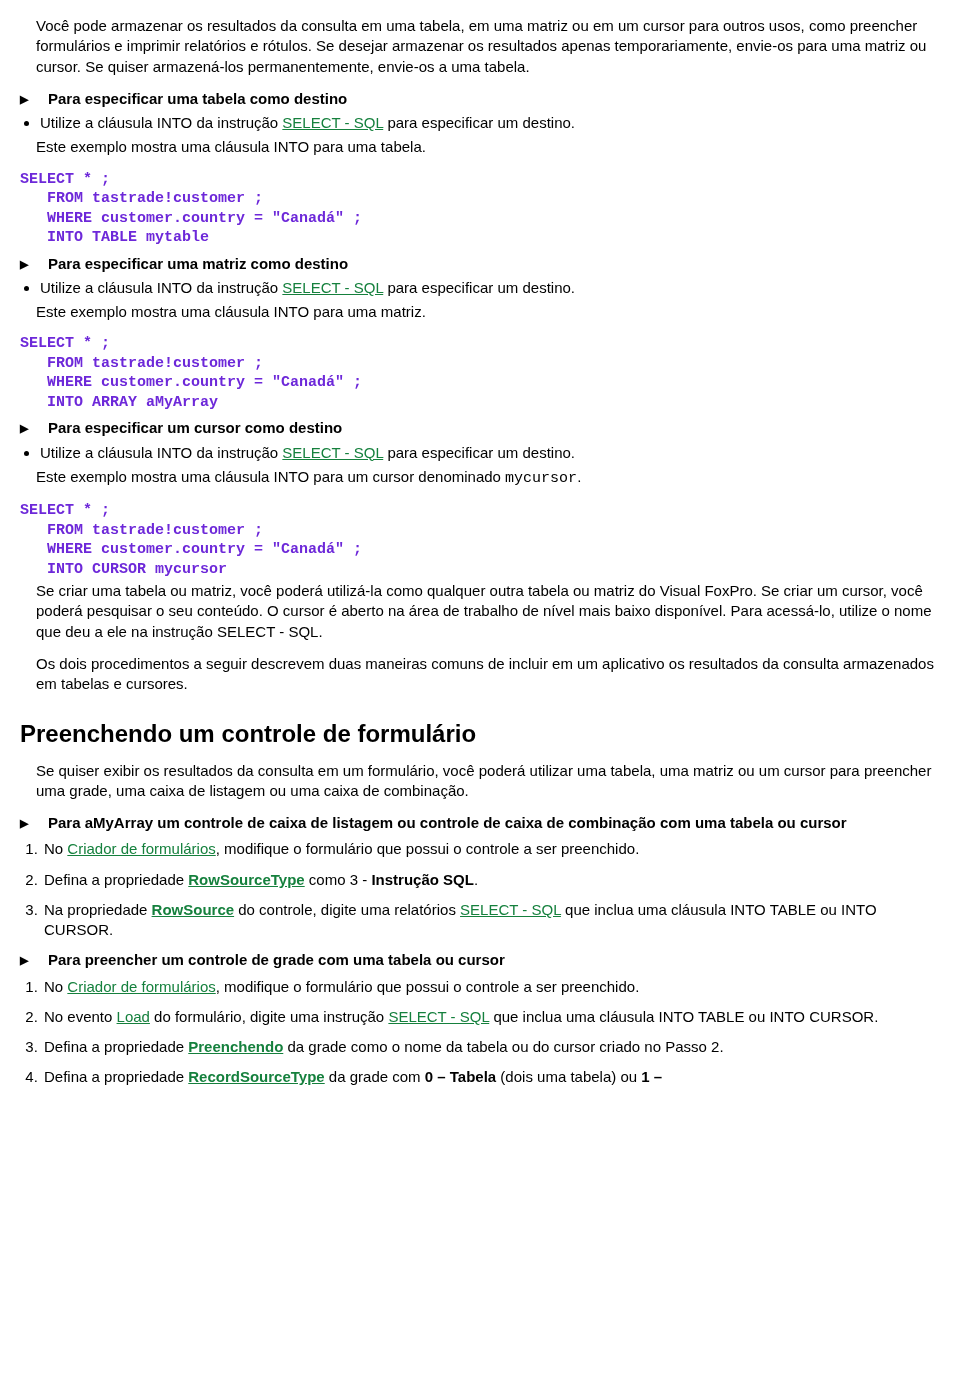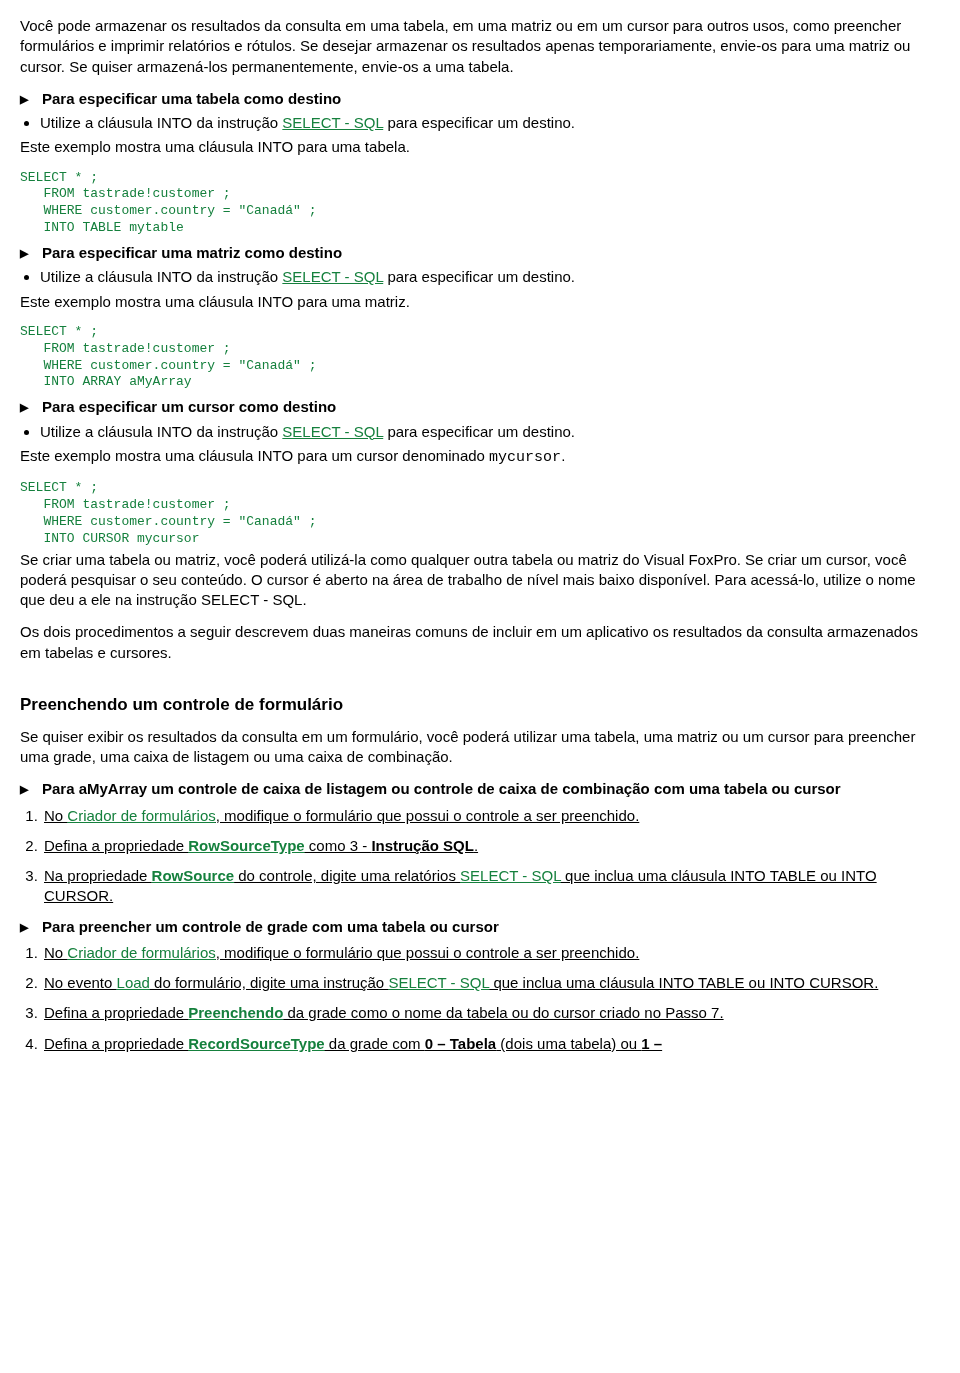--- a/index.html
+++ b/index.html
@@ -4,58 +4,58 @@
 <style>
   body {
     font-family: Arial, Helvetica, sans-serif;
     font-size: 15px;
     line-height: 1.35;
     color: #000;
     margin: 0;
     padding: 16px 20px;
     max-width: 960px;
   }
-  p { margin: 0 0 12px 0; }
+  p { margin: 0 0 12px 16px; }
   .heading {
     font-weight: bold;
-    font-size: 17px;
-    margin: 31px 0 10px 0;
+    font-size: 24px;
+    margin: 24px 0 10px 0;
   }
   .tri-head {
     font-weight: bold;
     margin: 6px 0 4px 0;
-    padding-left: 22px;
+    padding-left: 28px;
     position: relative;
   }
   .tri-head::before {
     content: "▶";
     font-size: 11px;
     position: absolute;
     left: 0;
     top: 3px;
   }
   ul.bullets {
     list-style: disc;
     margin: 4px 0 4px 0;
     padding-left: 20px;
   }
   ul.bullets li { margin: 2px 0; }
   ol.steps {
     margin: 4px 0 8px 0;
     padding-left: 22px;
-    text-decoration: underline;
   }
   ol.steps li { margin: 6px 0 10px 0; padding-left: 2px; }
   pre.code {
     font-family: "Courier New", monospace;
-    font-size: 13px;
-    color: #15803d;
+    font-size: 15px;
+    color: #6d28d9;
     margin: 4px 0 2px 0;
     white-space: pre;
     line-height: 1.3;
+    font-weight: bold;
   }
   .link { color: #15803d; text-decoration: underline; }
   .bold { font-weight: bold; margin-top: 36px; }
   .inline-mono { font-family: "Courier New", monospace; }
   .after-code { margin-top: 2px; }
 </style>
 </head>
 <body>
 
 <p>Você pode armazenar os resultados da consulta em uma tabela, em uma matriz ou em um cursor para outros usos, como preencher formulários e imprimir relatórios e rótulos. Se desejar armazenar os resultados apenas temporariamente, envie-os para uma matriz ou cursor. Se quiser armazená-los permanentemente, envie-os a uma tabela.</p>
@@ -119,18 +119,18 @@
 
 <div class="tri-head">Para preencher um controle de grade com uma tabela ou cursor</div>
 <ol class="steps">
   <li>
     <span>No </span><span class="link">Criador de formulários</span><span>, modifique o formulário que possui o controle a ser preenchido.</span>
   </li>
   <li>
     <span>No evento </span><span class="link">Load</span><span> do formulário, digite uma instrução </span><span class="link">SELECT - SQL</span><span> que inclua uma cláusula INTO TABLE ou INTO CURSOR.</span>
   </li>
   <li>
-    <span>Defina a propriedade </span><span class="link bold">Preenchendo</span><span> da grade como o nome da tabela ou do cursor criado no Passo 7.</span>
+    <span>Defina a propriedade </span><span class="link bold">Preenchendo</span><span> da grade como o nome da tabela ou do cursor criado no Passo 2.</span>
   </li>
   <li>
     <span>Defina a propriedade </span><span class="link bold">RecordSourceType</span><span> da grade com </span><span class="bold">0 – Tabela</span><span> (dois uma tabela) ou </span><span class="bold">1 –</span>
   </li>
 </ol>
 
 </body></html>

